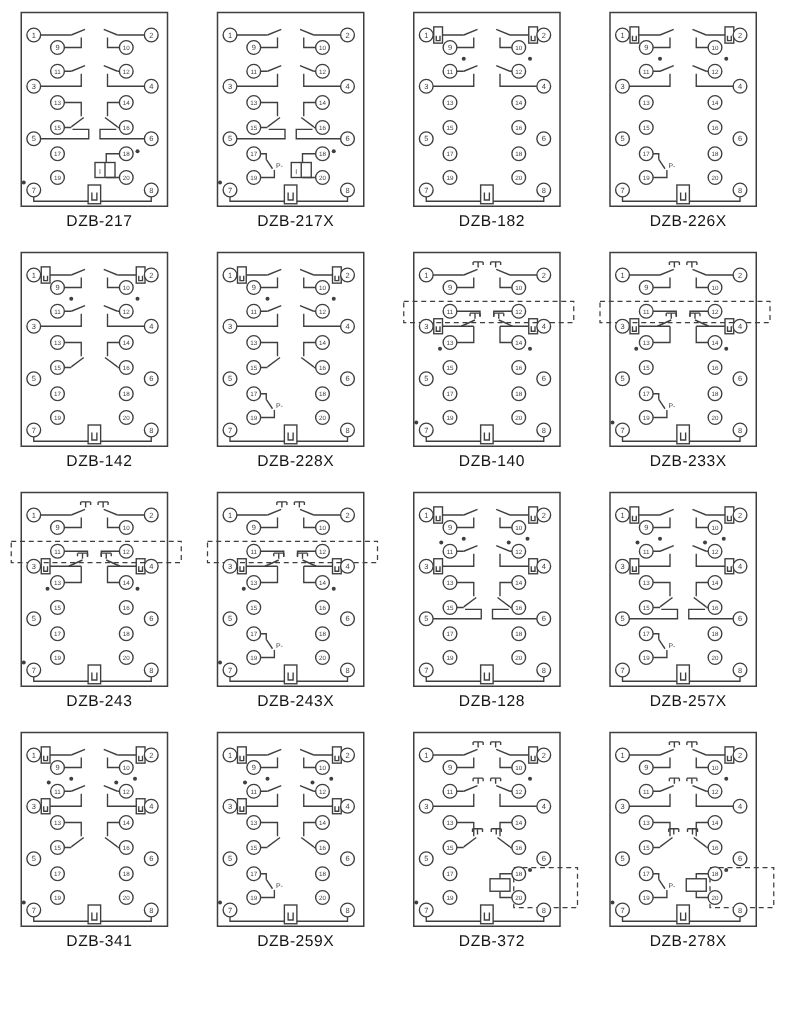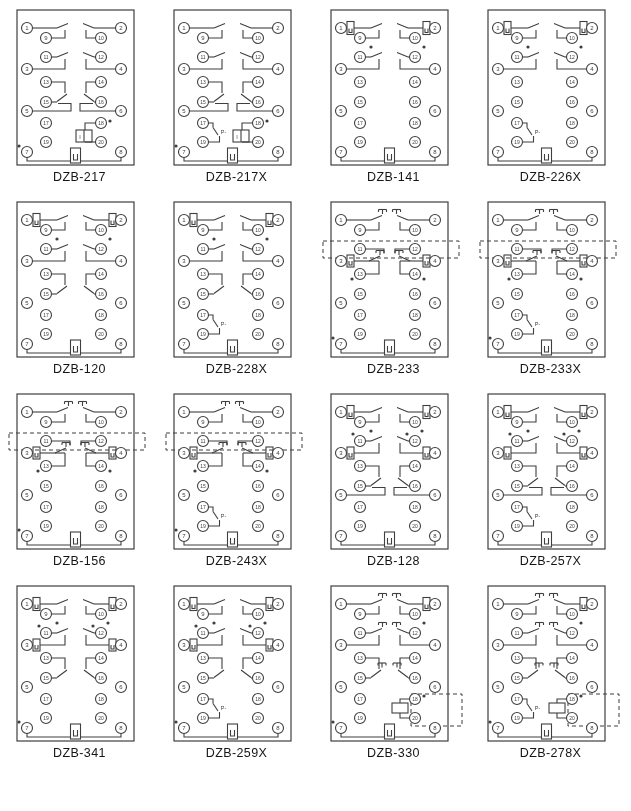--- a/index.html
+++ b/index.html
@@ -376,21 +376,21 @@
           <g>
             <circle cx="20" cy="147" r="5.5" fill="#ffffff" stroke="#3f3f3f" stroke-width="1.1"></circle>
             <text x="20" y="149.1" fill="#3f3f3f" font-size="6" text-anchor="middle" font-family="&quot;Liberation Sans&quot;,sans-serif">7</text>
           </g>
           <g>
             <circle cx="114" cy="147" r="5.5" fill="#ffffff" stroke="#3f3f3f" stroke-width="1.1"></circle>
             <text x="114" y="149.1" fill="#3f3f3f" font-size="6" text-anchor="middle" font-family="&quot;Liberation Sans&quot;,sans-serif">8</text>
           </g>
         </g>
       </svg>
-      <div class="diagram-label">DZB-141</div>
+      <div class="diagram-label">DZB-182</div>
     </div>
     <div class="cell">
       <svg width="145" height="165" viewBox="0 0 145 165">
         <rect x="10" y="5" width="117" height="155" fill="none" stroke="#3f3f3f" stroke-width="1.2"></rect>
         <g>
           <rect x="26" y="16.5" width="7" height="13" fill="none" stroke="#3f3f3f" stroke-width="1.1"></rect>
           <polyline points="28,23.5 28,27.5 31,27.5 31,23.5" fill="none" stroke="#3f3f3f" stroke-width="1.1"></polyline>
           <polyline points="33,23 50,23" fill="none" stroke="#3f3f3f" stroke-width="1.1"></polyline>
           <polyline points="50,23 61,18.5" fill="none" stroke="#3f3f3f" stroke-width="1.1"></polyline>
           <polyline points="58,25 58,33 44.5,33" fill="none" stroke="#3f3f3f" stroke-width="1.1"></polyline>
@@ -610,21 +610,21 @@
           <g>
             <circle cx="20" cy="147" r="5.5" fill="#ffffff" stroke="#3f3f3f" stroke-width="1.1"></circle>
             <text x="20" y="149.1" fill="#3f3f3f" font-size="6" text-anchor="middle" font-family="&quot;Liberation Sans&quot;,sans-serif">7</text>
           </g>
           <g>
             <circle cx="114" cy="147" r="5.5" fill="#ffffff" stroke="#3f3f3f" stroke-width="1.1"></circle>
             <text x="114" y="149.1" fill="#3f3f3f" font-size="6" text-anchor="middle" font-family="&quot;Liberation Sans&quot;,sans-serif">8</text>
           </g>
         </g>
       </svg>
-      <div class="diagram-label">DZB-120</div>
+      <div class="diagram-label">DZB-142</div>
     </div>
     <div class="cell">
       <svg width="145" height="165" viewBox="0 0 145 165">
         <rect x="10" y="5" width="117" height="155" fill="none" stroke="#3f3f3f" stroke-width="1.2"></rect>
         <g>
           <rect x="26" y="16.5" width="7" height="13" fill="none" stroke="#3f3f3f" stroke-width="1.1"></rect>
           <polyline points="28,23.5 28,27.5 31,27.5 31,23.5" fill="none" stroke="#3f3f3f" stroke-width="1.1"></polyline>
           <polyline points="33,23 50,23" fill="none" stroke="#3f3f3f" stroke-width="1.1"></polyline>
           <polyline points="50,23 61,18.5" fill="none" stroke="#3f3f3f" stroke-width="1.1"></polyline>
           <polyline points="58,25 58,33 44.5,33" fill="none" stroke="#3f3f3f" stroke-width="1.1"></polyline>
@@ -864,21 +864,21 @@
           <g>
             <circle cx="20" cy="147" r="5.5" fill="#ffffff" stroke="#3f3f3f" stroke-width="1.1"></circle>
             <text x="20" y="149.1" fill="#3f3f3f" font-size="6" text-anchor="middle" font-family="&quot;Liberation Sans&quot;,sans-serif">7</text>
           </g>
           <g>
             <circle cx="114" cy="147" r="5.5" fill="#ffffff" stroke="#3f3f3f" stroke-width="1.1"></circle>
             <text x="114" y="149.1" fill="#3f3f3f" font-size="6" text-anchor="middle" font-family="&quot;Liberation Sans&quot;,sans-serif">8</text>
           </g>
         </g>
       </svg>
-      <div class="diagram-label">DZB-233</div>
+      <div class="diagram-label">DZB-140</div>
     </div>
     <div class="cell">
       <svg width="145" height="165" viewBox="0 0 145 165">
         <rect x="10" y="5" width="117" height="155" fill="none" stroke="#3f3f3f" stroke-width="1.2"></rect>
         <g>
           <polyline points="25.5,23 50,23" fill="none" stroke="#3f3f3f" stroke-width="1.1"></polyline>
           <polyline points="50,23 61,18.5" fill="none" stroke="#3f3f3f" stroke-width="1.1"></polyline>
           <polyline points="58,25 58,33 44.5,33" fill="none" stroke="#3f3f3f" stroke-width="1.1"></polyline>
           <polyline points="61.5,12.5 61.5,17" fill="none" stroke="#3f3f3f" stroke-width="1.1"></polyline>
           <polyline points="57.5,12.5 65.5,12.5" fill="none" stroke="#3f3f3f" stroke-width="1.1"></polyline>
@@ -1132,21 +1132,21 @@
           <g>
             <circle cx="20" cy="147" r="5.5" fill="#ffffff" stroke="#3f3f3f" stroke-width="1.1"></circle>
             <text x="20" y="149.1" fill="#3f3f3f" font-size="6" text-anchor="middle" font-family="&quot;Liberation Sans&quot;,sans-serif">7</text>
           </g>
           <g>
             <circle cx="114" cy="147" r="5.5" fill="#ffffff" stroke="#3f3f3f" stroke-width="1.1"></circle>
             <text x="114" y="149.1" fill="#3f3f3f" font-size="6" text-anchor="middle" font-family="&quot;Liberation Sans&quot;,sans-serif">8</text>
           </g>
         </g>
       </svg>
-      <div class="diagram-label">DZB-156</div>
+      <div class="diagram-label">DZB-243</div>
     </div>
     <div class="cell">
       <svg width="145" height="165" viewBox="0 0 145 165">
         <rect x="10" y="5" width="117" height="155" fill="none" stroke="#3f3f3f" stroke-width="1.2"></rect>
         <g>
           <polyline points="25.5,23 50,23" fill="none" stroke="#3f3f3f" stroke-width="1.1"></polyline>
           <polyline points="50,23 61,18.5" fill="none" stroke="#3f3f3f" stroke-width="1.1"></polyline>
           <polyline points="58,25 58,33 44.5,33" fill="none" stroke="#3f3f3f" stroke-width="1.1"></polyline>
           <polyline points="61.5,12.5 61.5,17" fill="none" stroke="#3f3f3f" stroke-width="1.1"></polyline>
           <polyline points="57.5,12.5 65.5,12.5" fill="none" stroke="#3f3f3f" stroke-width="1.1"></polyline>
@@ -1923,21 +1923,21 @@
           <g>
             <circle cx="20" cy="147" r="5.5" fill="#ffffff" stroke="#3f3f3f" stroke-width="1.1"></circle>
             <text x="20" y="149.1" fill="#3f3f3f" font-size="6" text-anchor="middle" font-family="&quot;Liberation Sans&quot;,sans-serif">7</text>
           </g>
           <g>
             <circle cx="114" cy="147" r="5.5" fill="#ffffff" stroke="#3f3f3f" stroke-width="1.1"></circle>
             <text x="114" y="149.1" fill="#3f3f3f" font-size="6" text-anchor="middle" font-family="&quot;Liberation Sans&quot;,sans-serif">8</text>
           </g>
         </g>
       </svg>
-      <div class="diagram-label">DZB-330</div>
+      <div class="diagram-label">DZB-372</div>
     </div>
     <div class="cell">
       <svg width="145" height="165" viewBox="0 0 145 165">
         <rect x="10" y="5" width="117" height="155" fill="none" stroke="#3f3f3f" stroke-width="1.2"></rect>
         <g>
           <polyline points="25.5,23 50,23" fill="none" stroke="#3f3f3f" stroke-width="1.1"></polyline>
           <polyline points="50,23 61,18.5" fill="none" stroke="#3f3f3f" stroke-width="1.1"></polyline>
           <polyline points="58,25 58,33 44.5,33" fill="none" stroke="#3f3f3f" stroke-width="1.1"></polyline>
           <polyline points="61.5,12.5 61.5,17" fill="none" stroke="#3f3f3f" stroke-width="1.1"></polyline>
           <polyline points="57.5,12.5 65.5,12.5" fill="none" stroke="#3f3f3f" stroke-width="1.1"></polyline>

